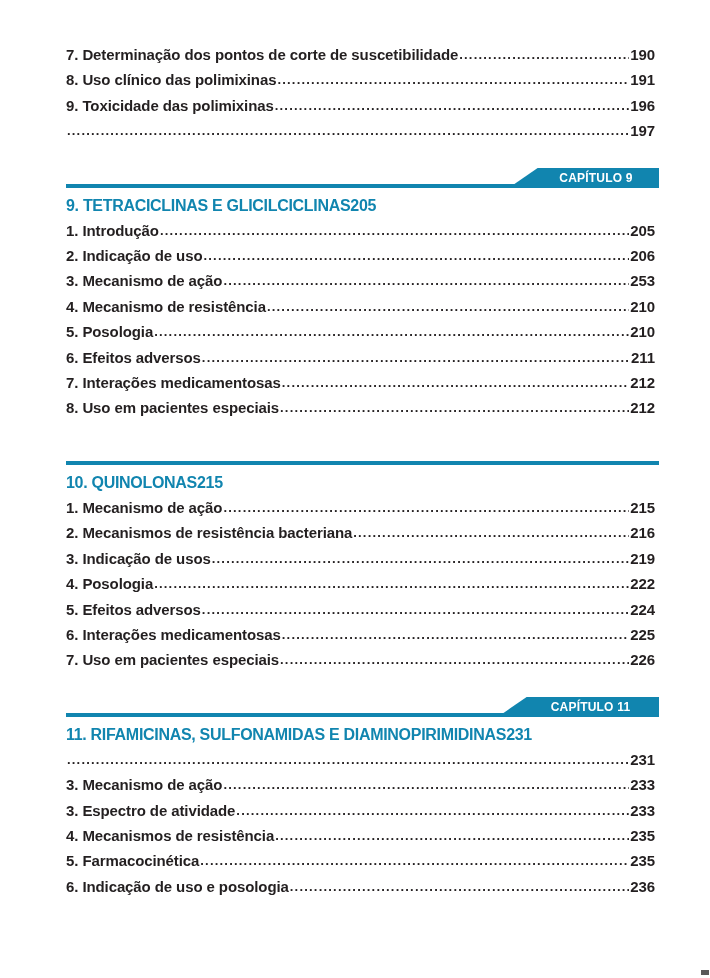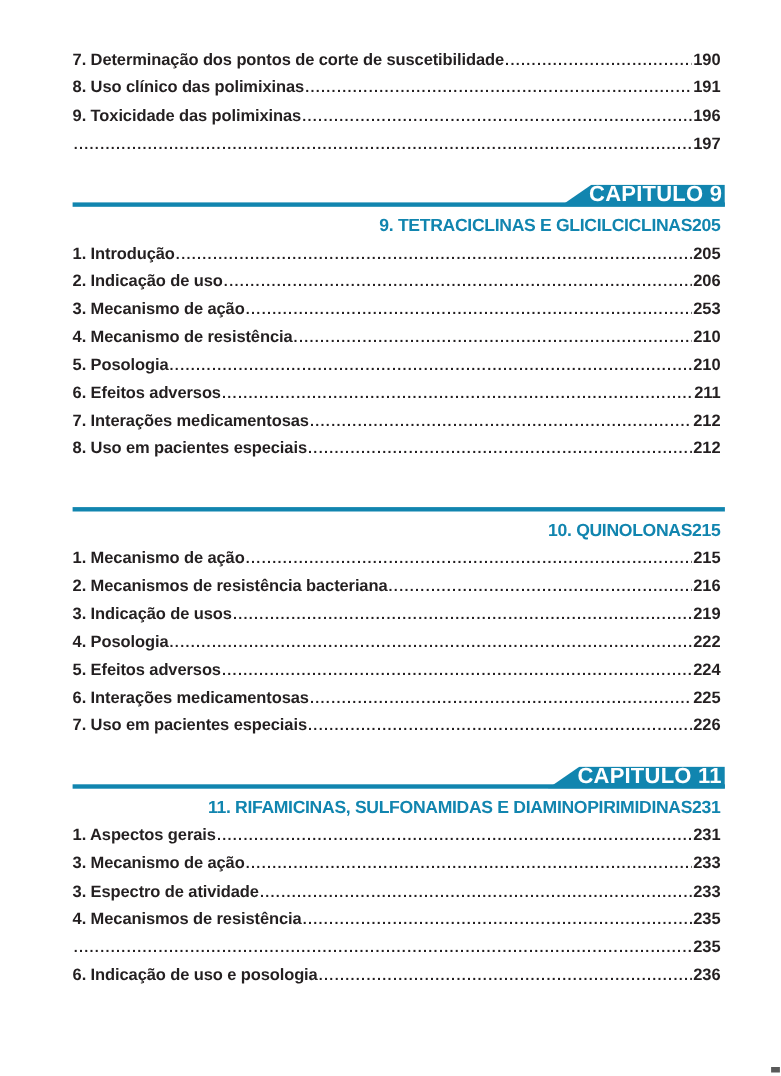--- a/index.html
+++ b/index.html
@@ -28,29 +28,29 @@
   .chapter { margin-top:24px; }
   .banner-row { position:relative; height:20px; }
   .banner-rule {
     position:absolute; left:0; right:-4px; bottom:0; height:3.5px;
     background:var(--accent);
   }
   .banner {
     position:absolute; right:-4px; top:0; bottom:0; width:150px;
     background:var(--accent);
     clip-path:polygon(29px 0, 100% 0, 100% 100%, 0 100%);
-    color:#fff; font-weight:700; font-size:20px; letter-spacing:0.2px;
+    color:#fff; font-weight:700; font-size:12px; letter-spacing:0.2px;
     display:flex; align-items:center; justify-content:center;
     padding-left:24px;
   }
   .banner-wide { width:161px; }
 
   
   .chapter-heading {
-    display:flex; justify-content:flex-end; align-items:baseline;
+    display:flex; justify-content:flex-start; align-items:baseline;
     margin-top:6px; line-height:24px;
     color:var(--accent); font-weight:700; font-size:16px; letter-spacing:-0.3px;
     white-space:nowrap;
   }
 
   .corner-mark {
     position:absolute; right:1px; bottom:3px; width:8px; height:5px;
     background:#595959;
   }
 </style>
@@ -189,40 +189,40 @@
       <div class="banner banner-wide">
         <span>CAPÍTULO 11</span>
       </div>
     </div>
     <div class="chapter-heading">
       <span>11. RIFAMICINAS, SULFONAMIDAS E DIAMINOPIRIMIDINAS</span>
       <span>231</span>
     </div>
     <div>
       <div class="toc-item">
-        <span class="lbl">1. Aspectos gerais</span>
         <span class="dots">....................................................................................................................................................................................................................................................................</span>
         <span class="pg">231</span>
       </div>
       <div class="toc-item">
         <span class="lbl">3. Mecanismo de ação</span>
         <span class="dots">....................................................................................................................................................................................................................................................................</span>
         <span class="pg">233</span>
       </div>
       <div class="toc-item">
         <span class="lbl">3. Espectro de atividade</span>
         <span class="dots">....................................................................................................................................................................................................................................................................</span>
         <span class="pg">233</span>
       </div>
       <div class="toc-item">
         <span class="lbl">4. Mecanismos de resistência</span>
         <span class="dots">....................................................................................................................................................................................................................................................................</span>
         <span class="pg">235</span>
       </div>
       <div class="toc-item">
+        <span class="lbl">5. Farmacocinética</span>
         <span class="dots">....................................................................................................................................................................................................................................................................</span>
         <span class="pg">235</span>
       </div>
       <div class="toc-item">
         <span class="lbl">6. Indicação de uso e posologia</span>
         <span class="dots">....................................................................................................................................................................................................................................................................</span>
         <span class="pg">236</span>
       </div>
     </div>
   </div>

